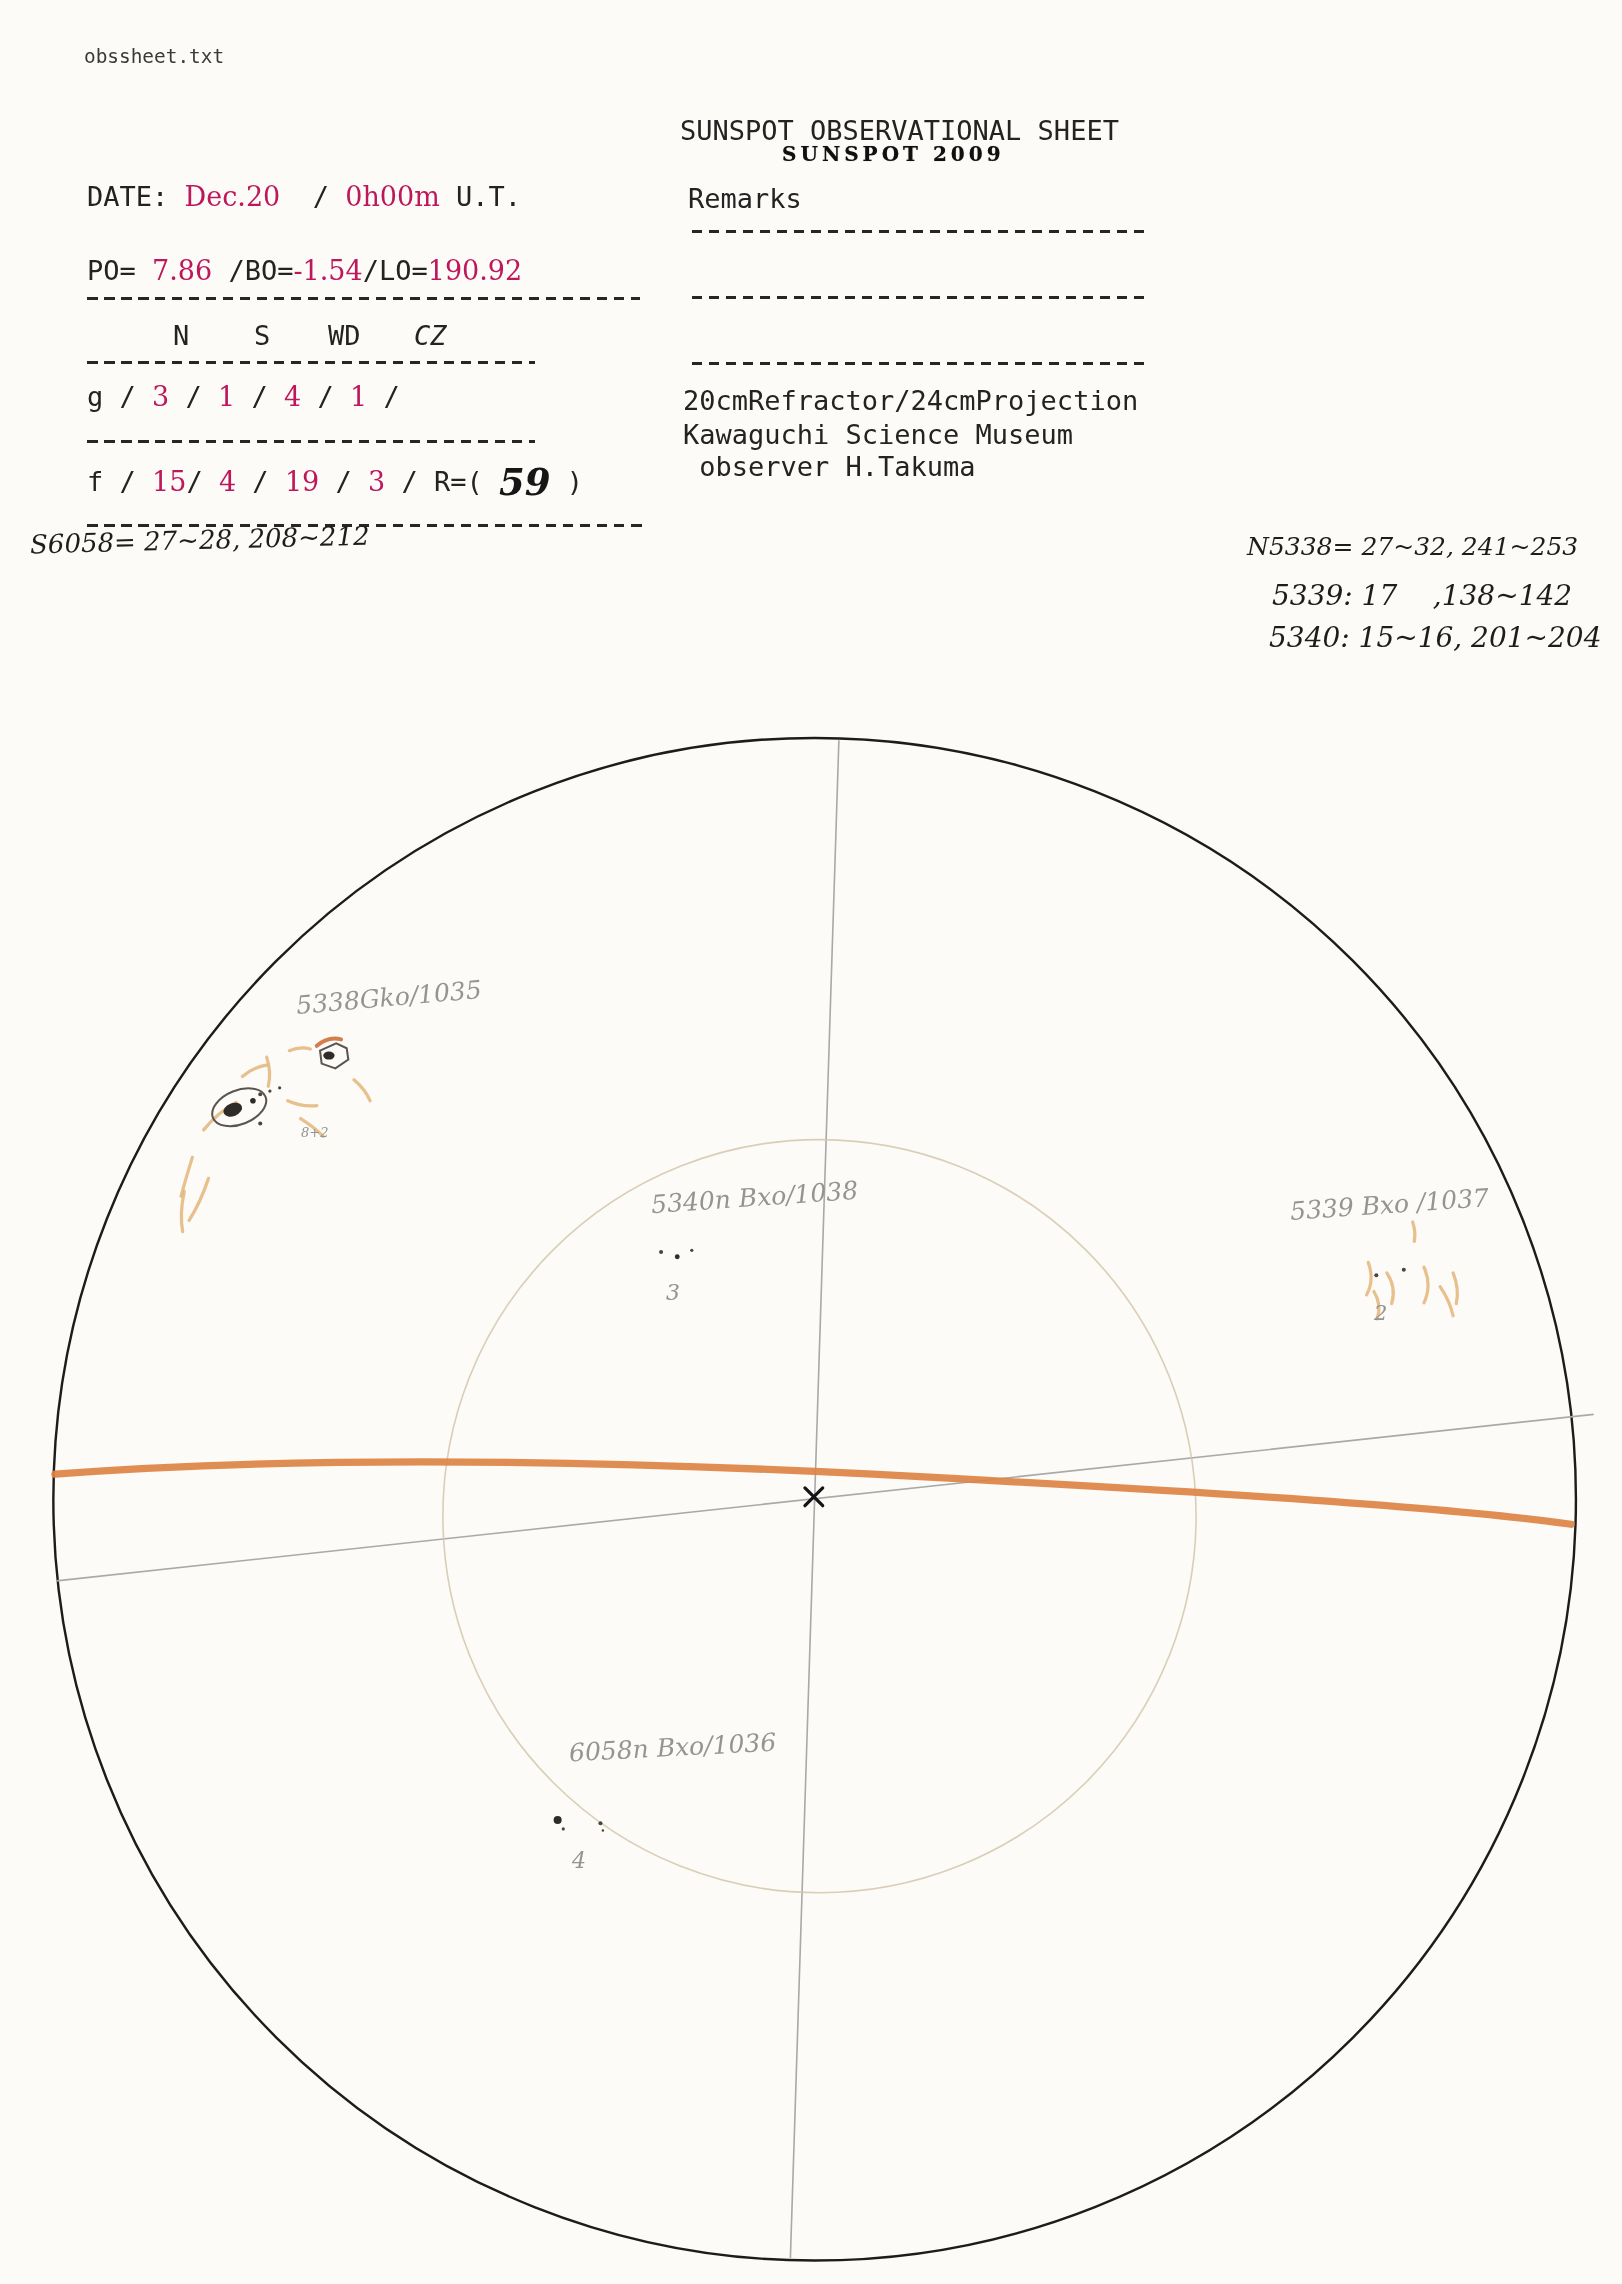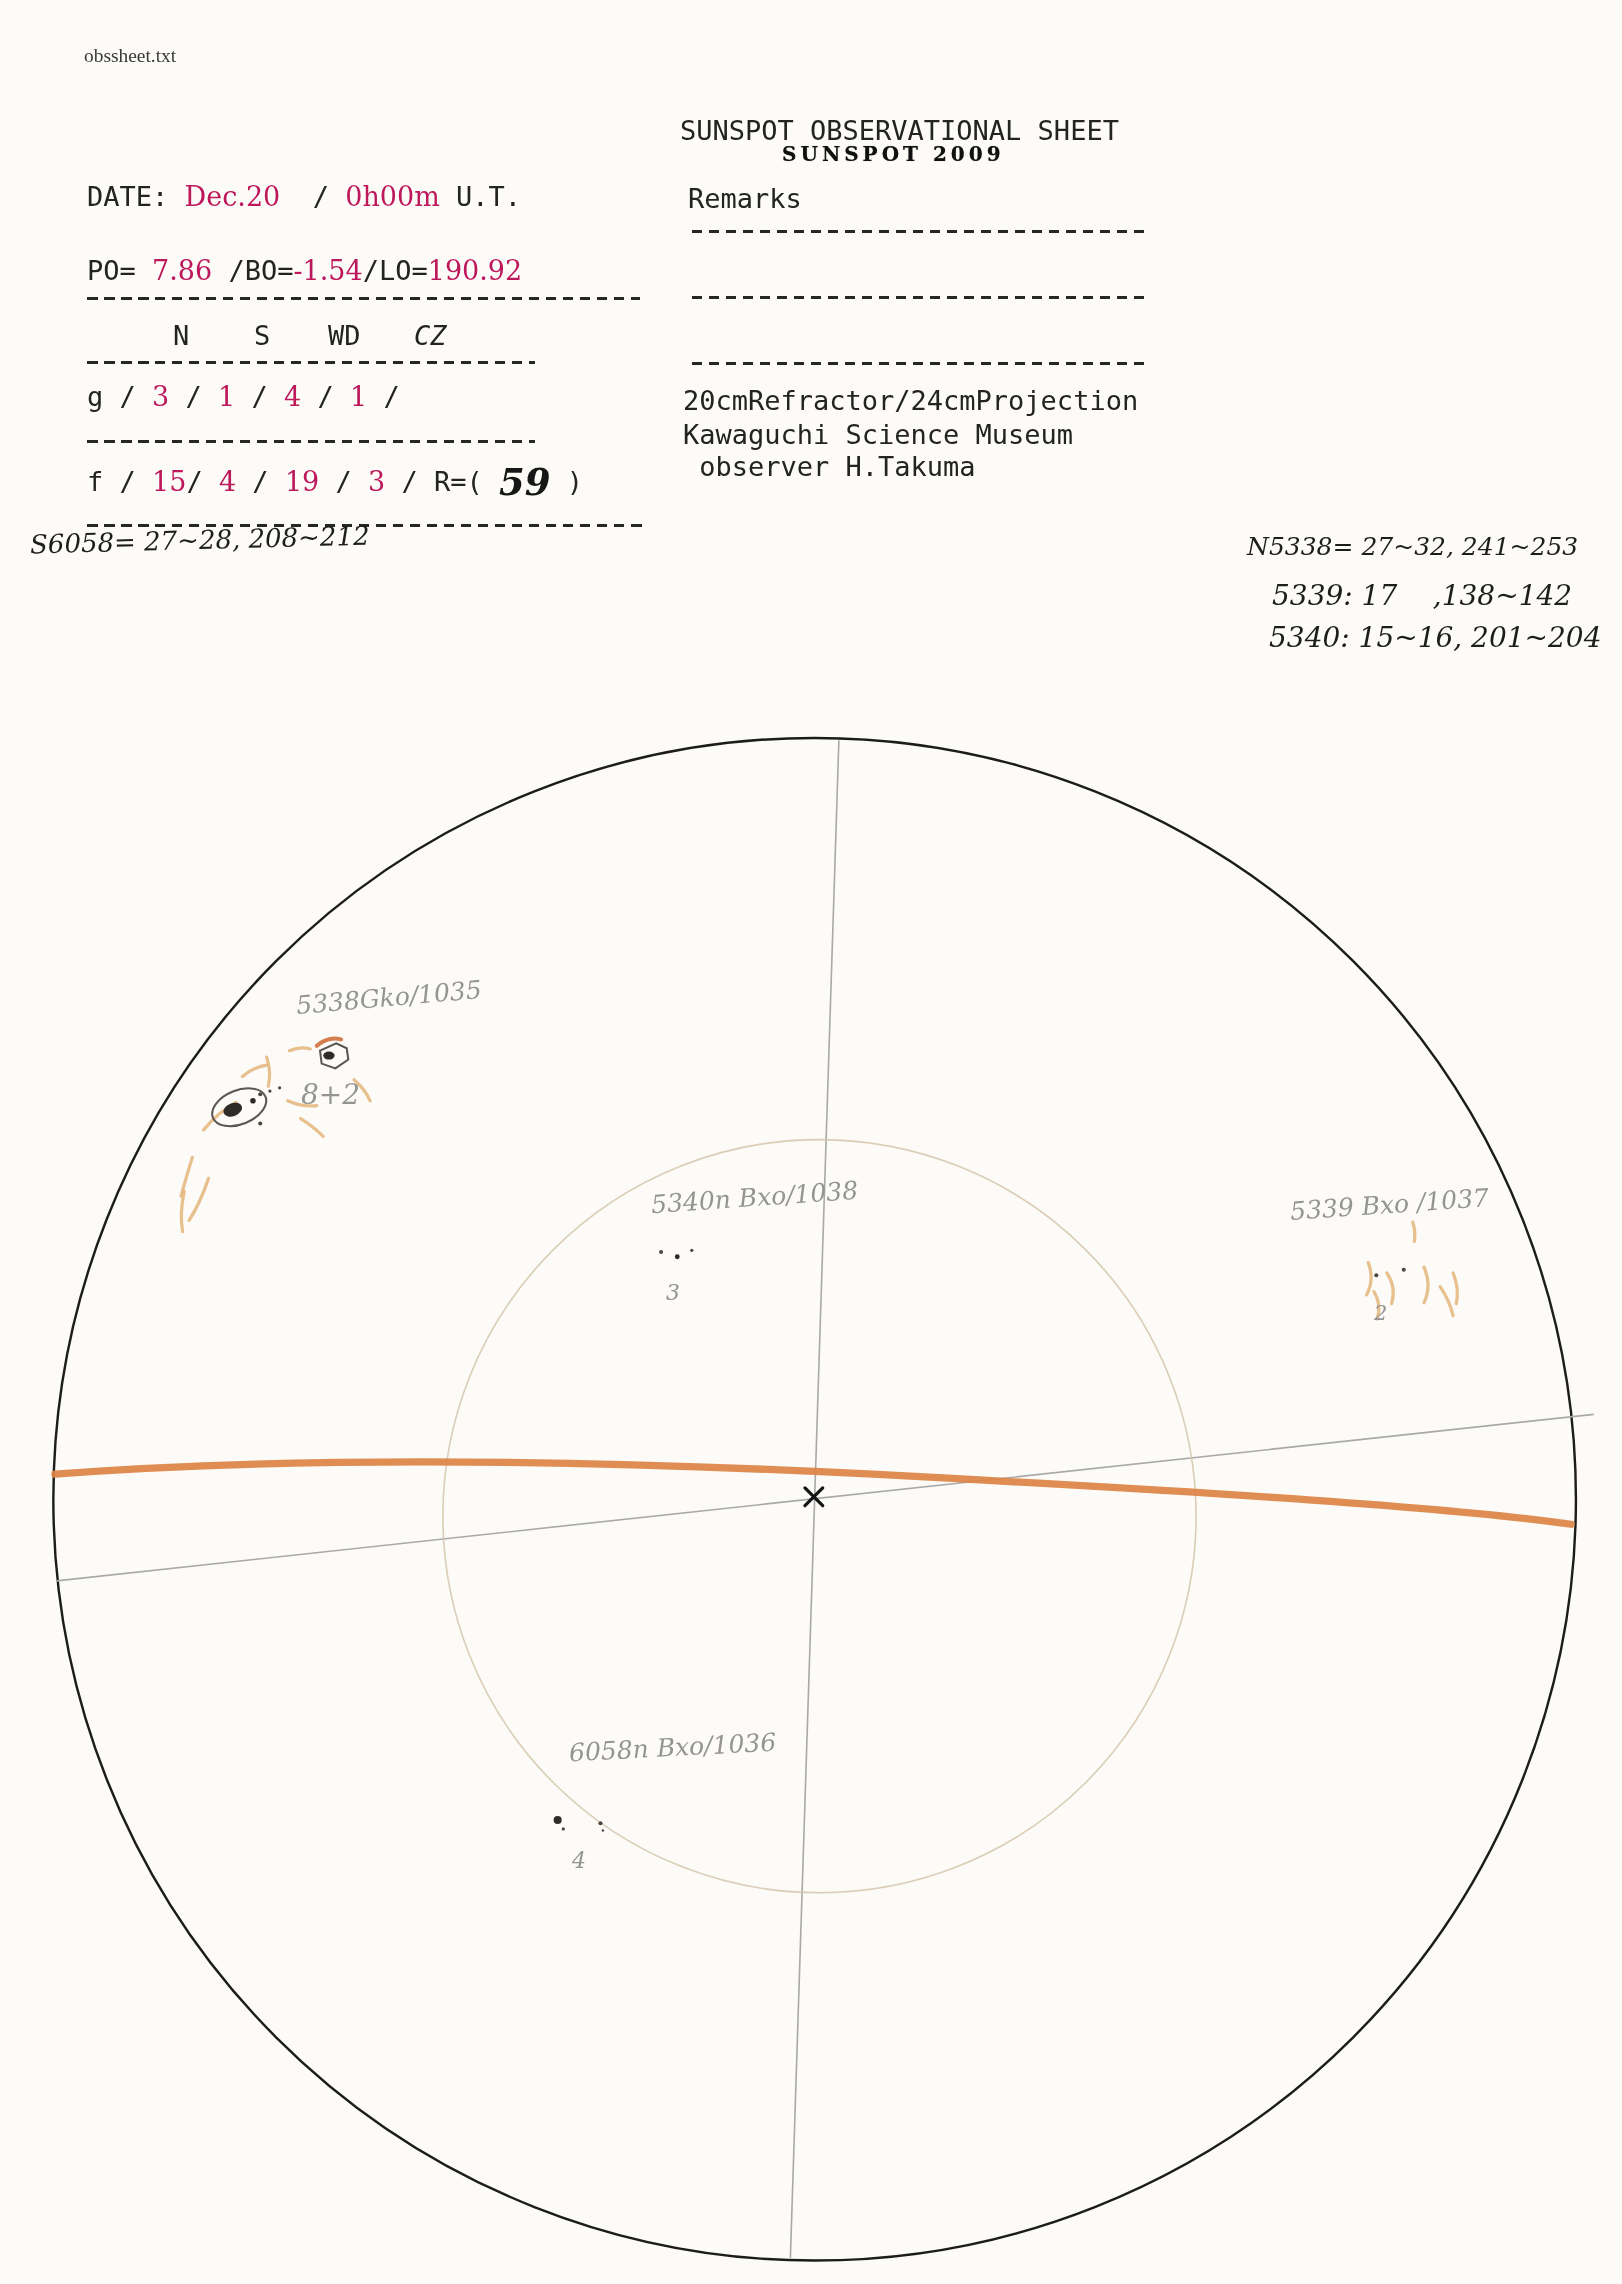--- a/index.html
+++ b/index.html
@@ -6,21 +6,21 @@
     --paper:#fcfbf7; --ink:#232323; --stamp:#101010; --pencil:#949494;
     --equator-line:#dd8345; --faculae:#e3b57b; --umbra:#2f2b28;
     --limb:#1c1c1c; --faint-line:#a9a9a9; --inner-circle:#d3c5ad;
   }
   html,body{margin:0;padding:0;}
   body{background:#e8e8e4;}
   .page{
     position:relative; width:1622px; height:2284px; background:var(--paper);
     font-family:"DejaVu Sans Mono", monospace; color:var(--ink); overflow:hidden;
   }
-  .abs{position:absolute; white-space:pre;font-family:Liberation Serif, serif;}
+  .abs{position:absolute; white-space:pre;}
   .typed{font-family:"DejaVu Sans Mono", monospace; font-size:27px; color:var(--ink);}
   .small-typed{font-size:19.4px; color:#3a3a3a;}
   .stamp{
     font-family:"DejaVu Serif", serif; font-weight:bold; font-size:20px;
     letter-spacing:4px; color:var(--stamp); text-shadow:0 0 0.8px rgba(0,0,0,.55);
   }
   .seg-typed{font-family:"DejaVu Sans Mono", monospace;}
   .seg-hand{font-family:"DejaVu Serif", serif; color:#be185d;}
   .seg-hand-lg{font-family:"DejaVu Serif", serif; font-style:italic; font-size:34px; vertical-align:-3.2px; color:#1d1d1d;}
   .seg-hand-sub{font-family:"DejaVu Serif", serif; font-style:italic; font-size:16px; vertical-align:-9.7px; color:#1d1d1d;}
@@ -139,21 +139,21 @@
 
     <g>
       <circle class="umbra" cx="690" cy="2252" r="5"></circle>
       <circle class="speck" cx="697" cy="2263" r="2"></circle>
       <circle class="speck" cx="743" cy="2256" r="2.5"></circle>
       <circle class="speck" cx="746" cy="2265" r="1.5"></circle>
     </g>
   </svg>
 
   <div class="abs pencil" style="left:296px; top:983px; font-size:25px; transform:rotate(-5deg);">5338Gko/1035</div>
-  <div class="abs pencil" style="left:301px; top:1078px; font-size:28px;">8+2</div>
+  <div class="abs pencil" style="left:301px; top:1125px; font-size:13px;">8+2</div>
 
   <div class="abs pencil" style="left:651px; top:1183px; font-size:25px; transform:rotate(-4deg);">5340n Bxo/1038</div>
   <div class="abs pencil" style="left:666px; top:1280px; font-size:22px;">3</div>
 
   <div class="abs pencil" style="left:1290px; top:1190px; font-size:25px; transform:rotate(-4deg);">5339 Bxo /1037</div>
   <div class="abs pencil" style="left:1374px; top:1301px; font-size:21px;">2</div>
 
   <div class="abs pencil" style="left:569px; top:1733px; font-size:25px; transform:rotate(-3deg);">6058n Bxo/1036</div>
   <div class="abs pencil" style="left:572px; top:1848px; font-size:22px;">4</div>
 

